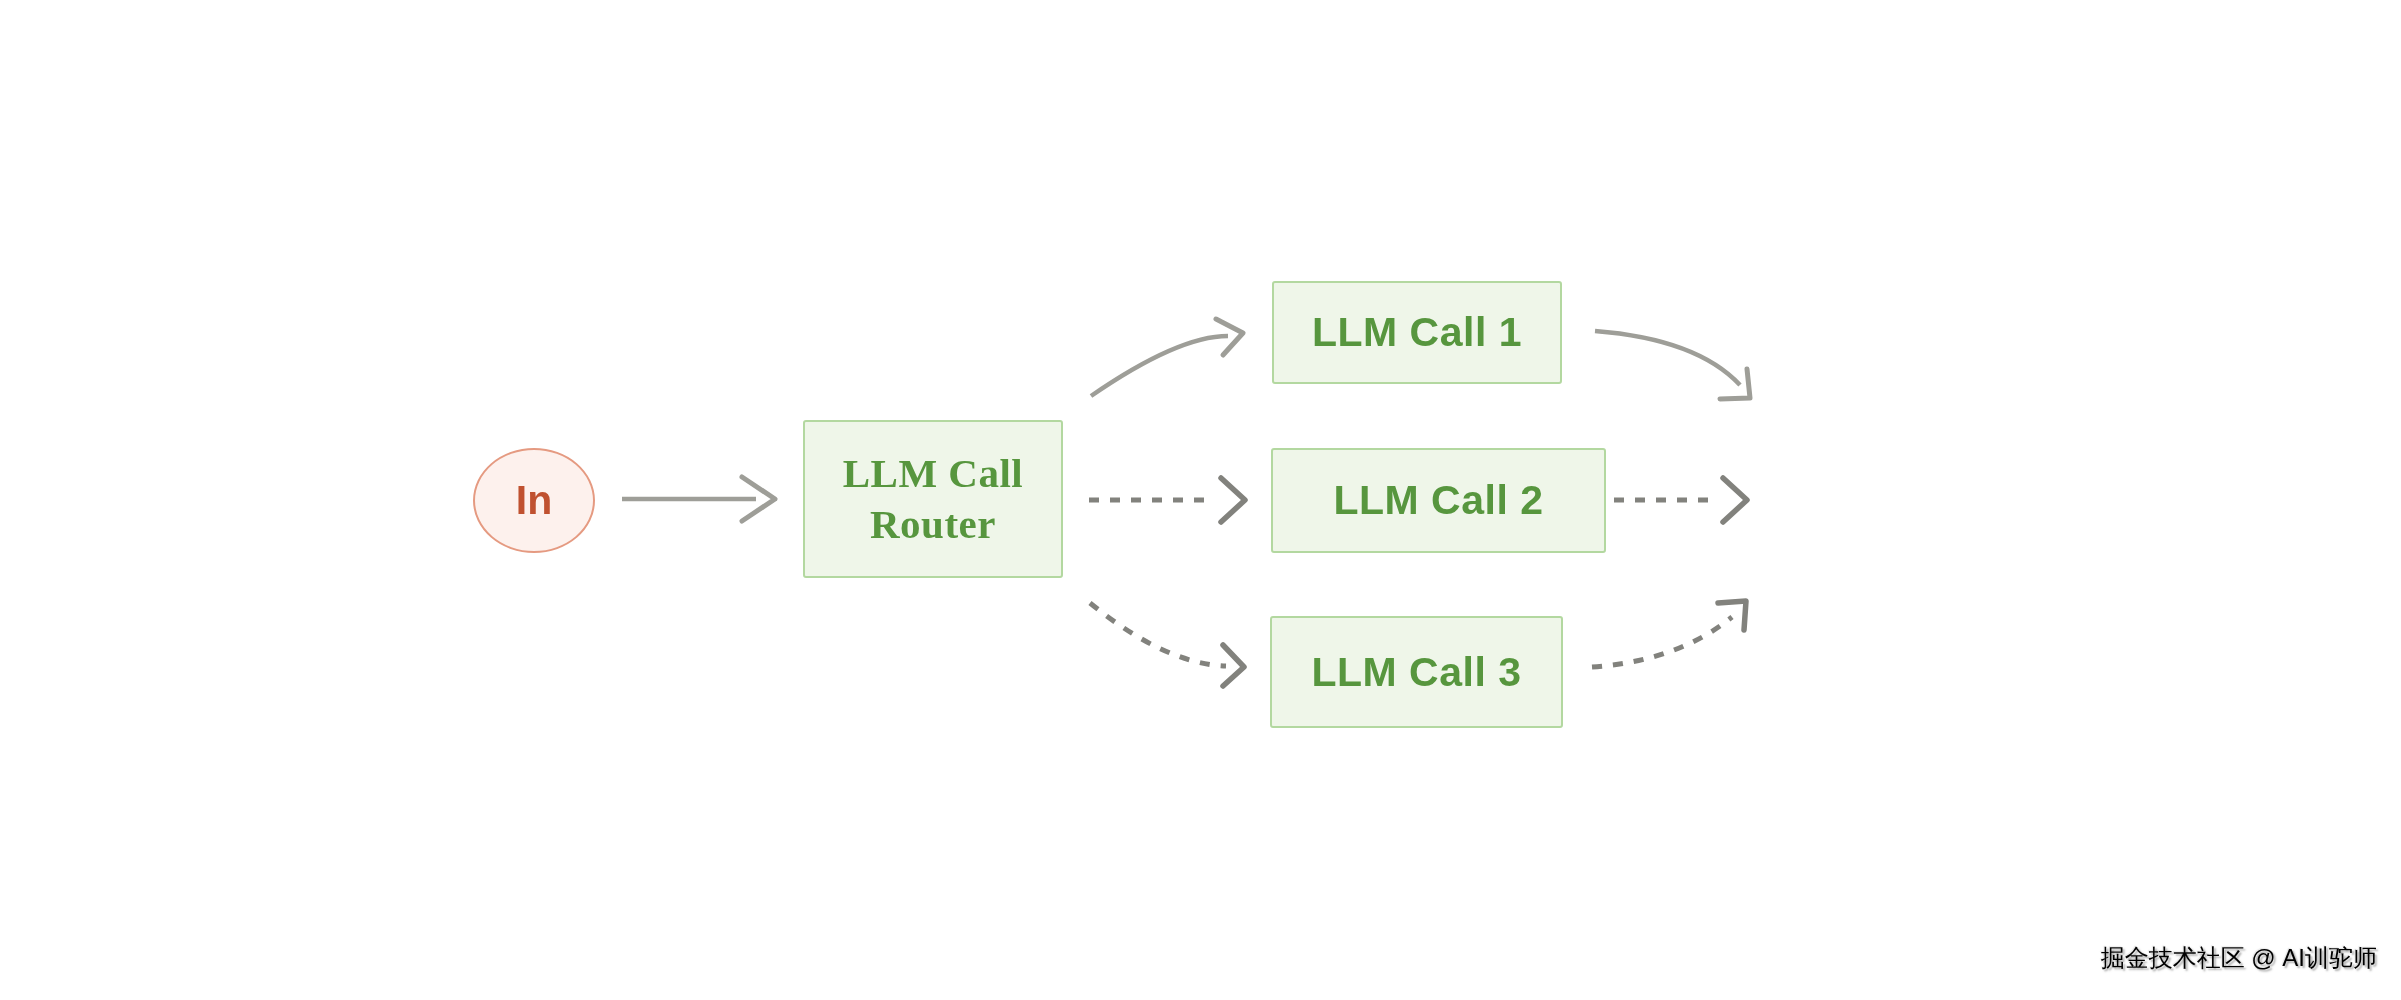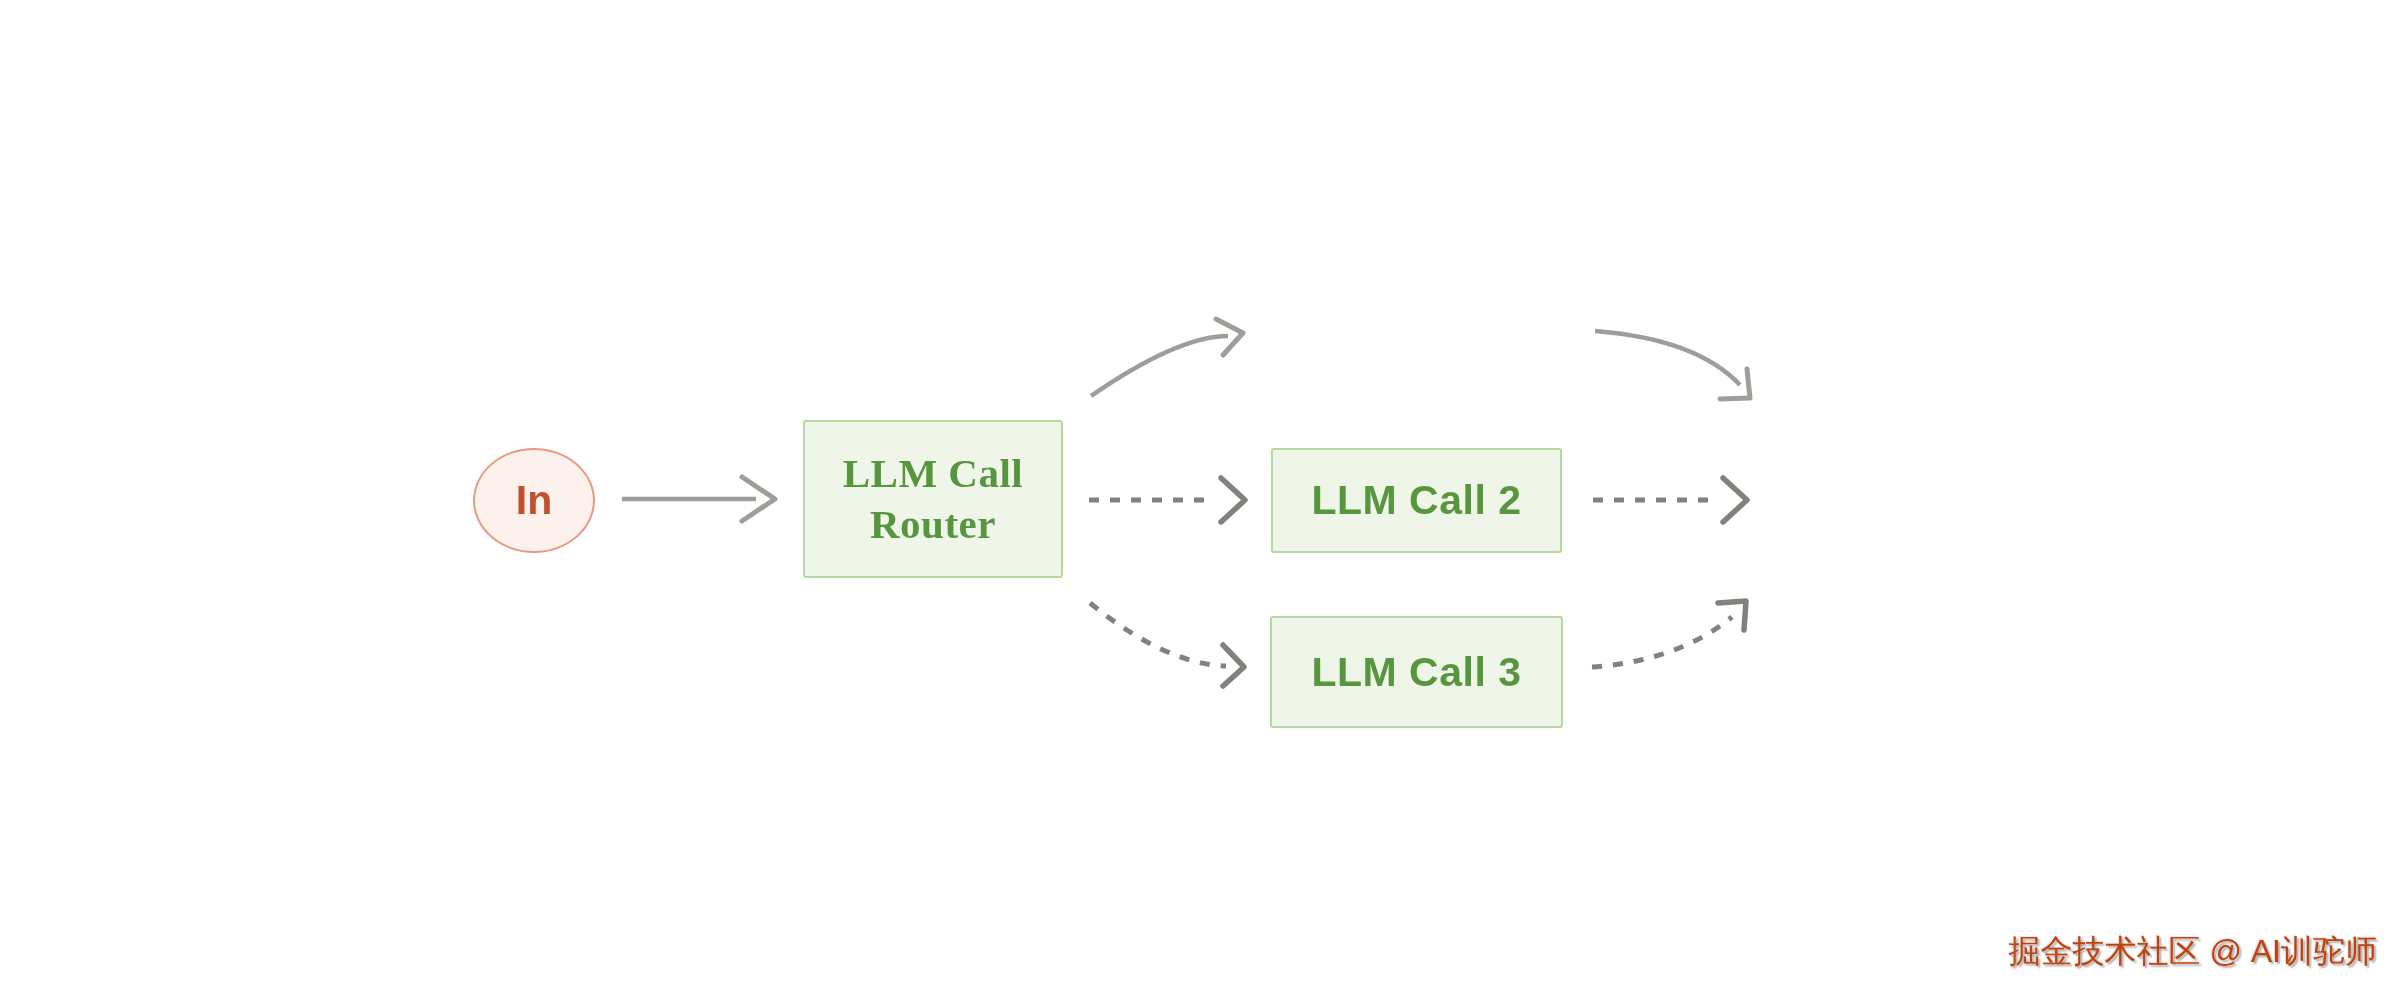--- a/index.html
+++ b/index.html
@@ -58,21 +58,21 @@
     left:473px;top:448px;width:122px;height:105px;
     border-radius:50%;
   }
   .node-router{
     left:803px;top:420px;width:260px;height:158px;
     line-height:1.25;
     font-size:40px;
   }
   .node-router .label-inner{display:inline-block;width:210px;font-family:Liberation Serif, serif;}
   .node-call1{left:1272px;top:281px;width:290px;height:103px;}
-  .node-call2{left:1271px;top:448px;width:291px;height:105px;}
+  .node-call2{left:1271px;top:448px;width:335px;height:105px;}
   .node-call3{left:1270px;top:616px;width:293px;height:112px;}
   .node-out{
     left:1773px;top:445px;width:158px;height:108px;
     border-radius:54px;
   }
   .edge-solid{
     stroke:var(--arrow-solid);
     stroke-width:4.5;
     fill:none;
   }
@@ -94,22 +94,22 @@
     stroke:var(--arrow-dashed);
     stroke-width:5.5;
     fill:none;
     stroke-linecap:round;
     stroke-linejoin:round;
   }
   .watermark{
     position:absolute;
     right:24px;
     bottom:26px;
-    font-size:32px;
-    color:#c2410c;
+    font-size:24px;
+    color:#000000;
     text-shadow:2px 2px 2px rgba(100,100,100,0.55), -1px -1px 1px rgba(160,160,160,0.25);
     white-space:nowrap;
     margin-top:44px;
   }
 </style>
 </head>
 <body>
 
 <div class="canvas">
 
@@ -152,20 +152,23 @@
   </svg>
 
   <div class="node terminal node-in">
     <span>In</span>
   </div>
 
   <div class="node box node-router">
     <span class="label-inner">LLM Call Router</span>
   </div>
 
+  <div class="node box node-call1">
+    <span>LLM Call 1</span>
+  </div>
 
   <div class="node box node-call2">
     <span>LLM Call 2</span>
   </div>
 
   <div class="node box node-call3">
     <span>LLM Call 3</span>
   </div>
 
 

